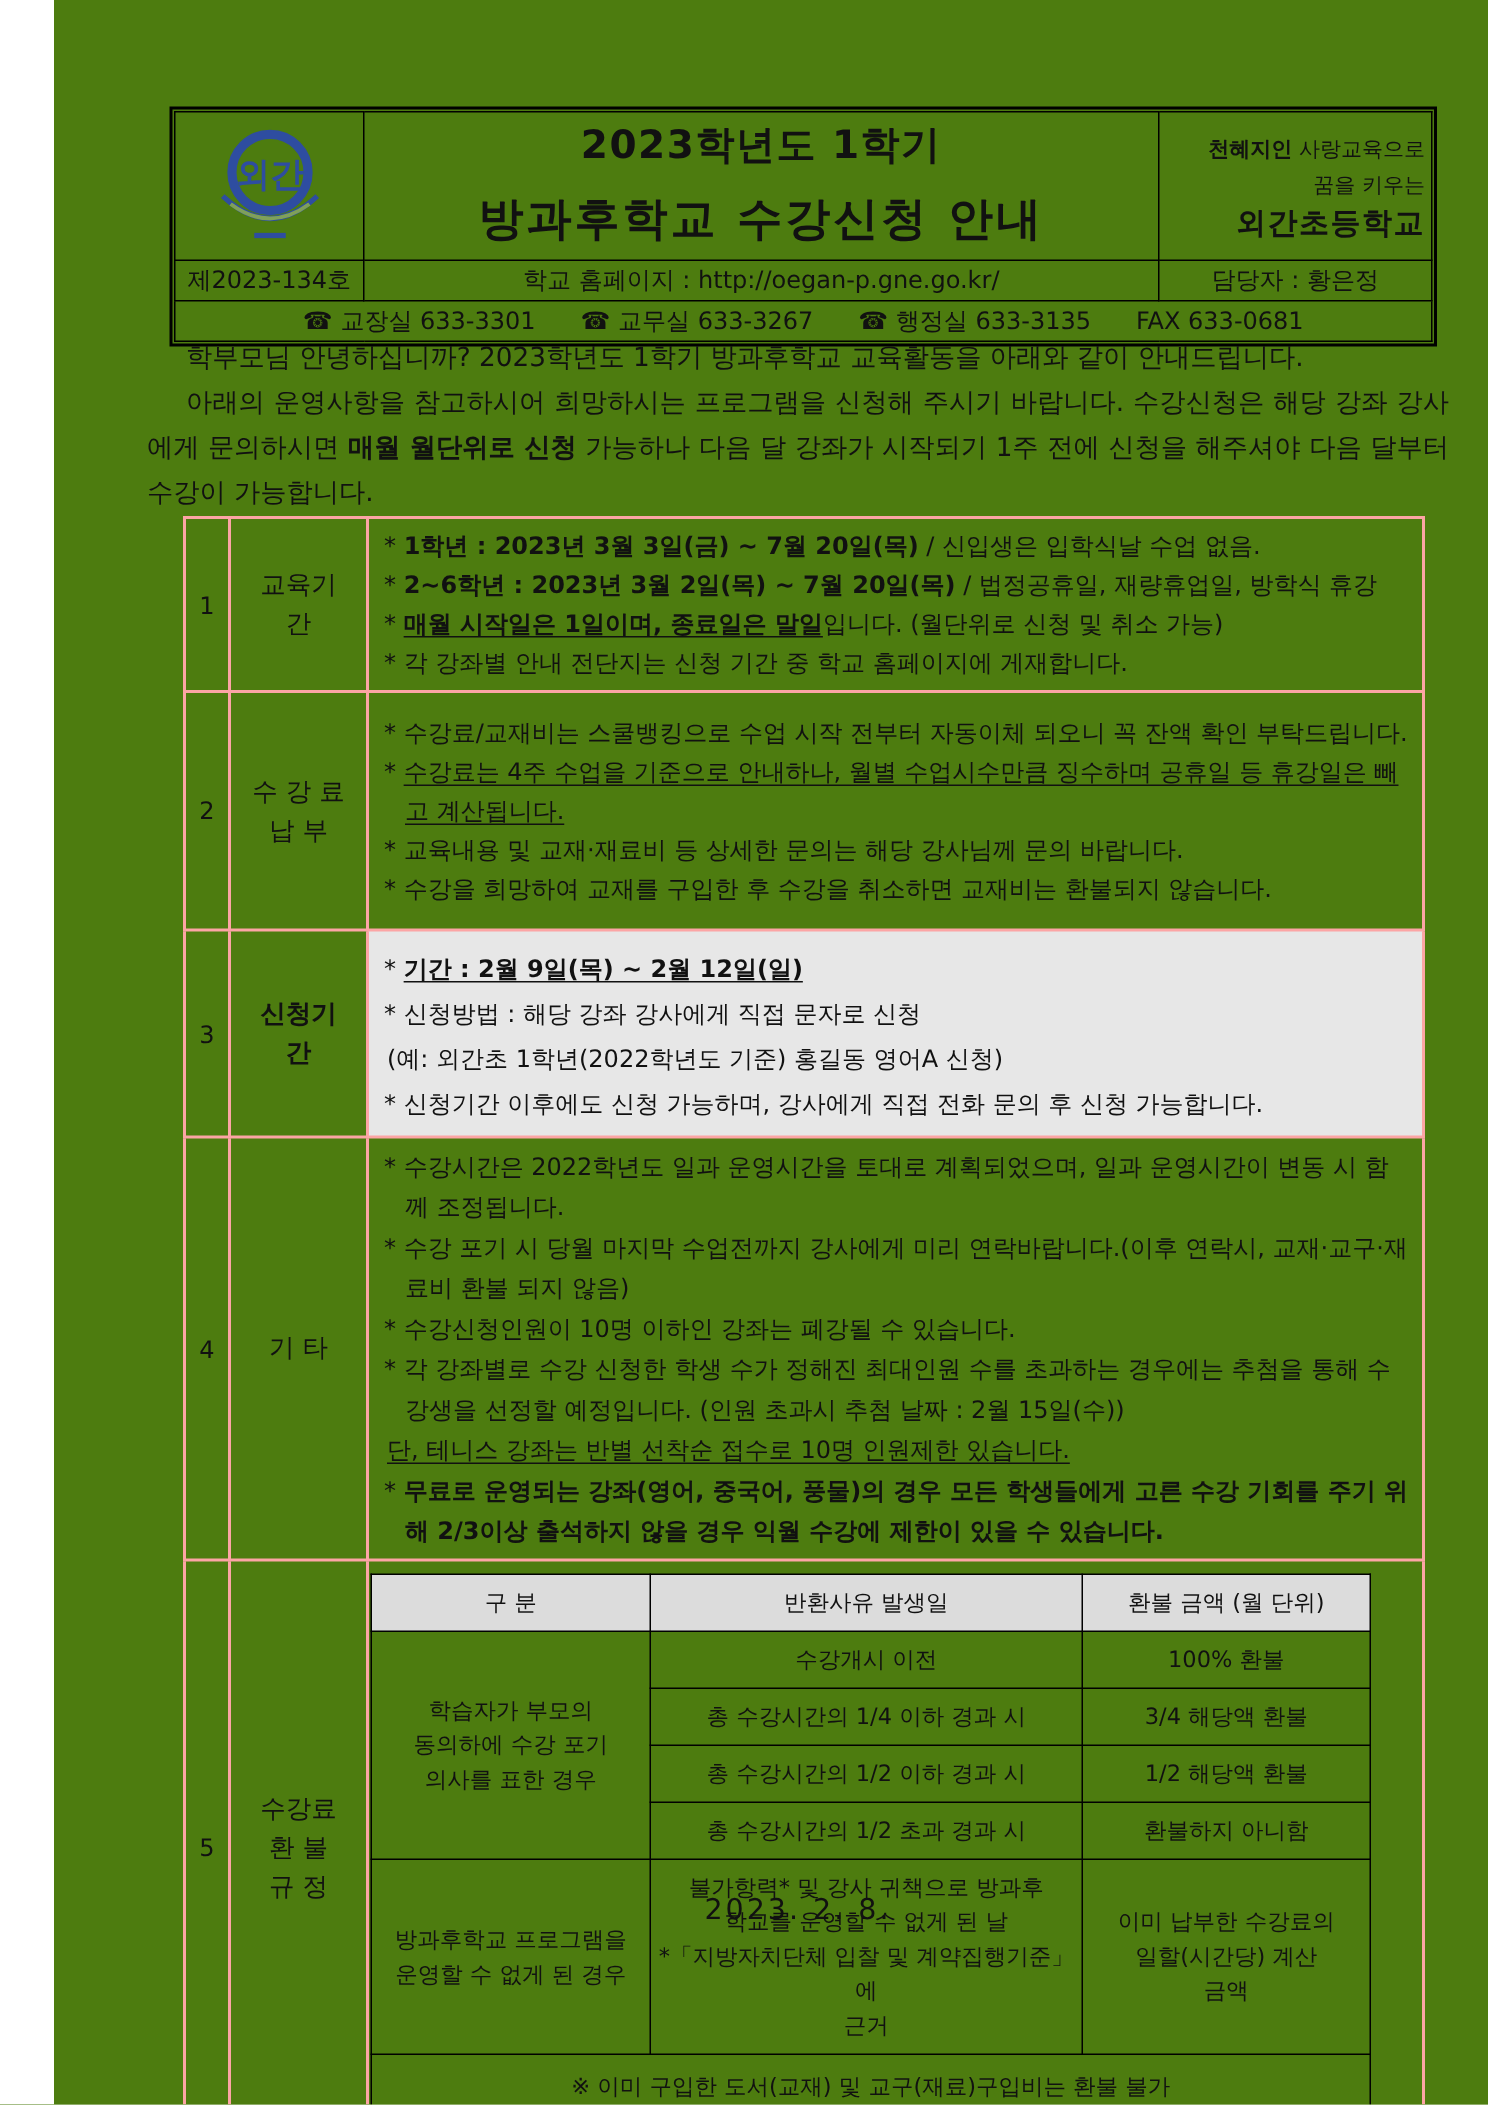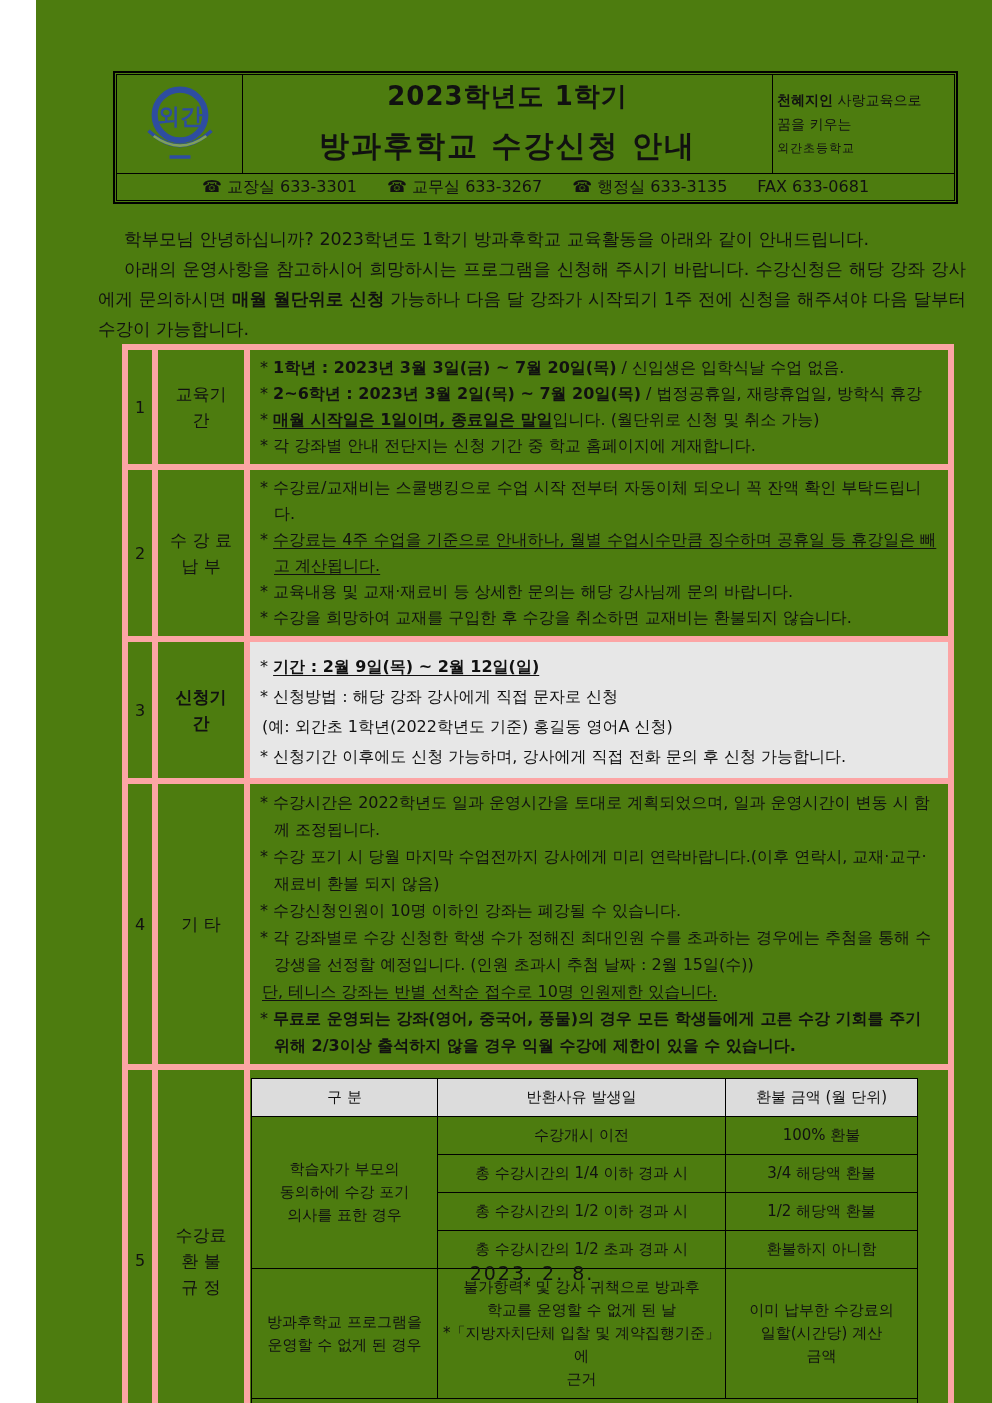--- a/index.html
+++ b/index.html
@@ -23,39 +23,39 @@
     border-collapse:collapse;border:1px solid #000;
     outline:2px solid #000;outline-offset:1px;
     table-layout:fixed;
   }
   .header-table td{border:1px solid #000;padding:2px 4px;vertical-align:middle;}
   .col-logo{width:126px;} .col-title{width:530px;} .col-motto{width:182px;}
   .logo-cell{text-align:center;}
   .title-cell{text-align:center;}
   .title1{font-size:26px;font-weight:bold;letter-spacing:1px;margin-top:2px;}
   .title2{font-size:30px;font-weight:bold;letter-spacing:2px;margin-top:12px;margin-bottom:4px;}
-  .motto-cell{text-align:left;font-size:14px;line-height:24px;}
-  .school-name{font-size:12px;font-weight:normal;letter-spacing:1px;}
+  .motto-cell{text-align:right;font-size:14px;line-height:24px;}
+  .school-name{font-size:20px;font-weight:bold;letter-spacing:1px;}
   .doc-row td{height:27px;text-align:center;font-size:16px;padding:1px 2px;}
   .phone-row td{height:27px;font-size:16px;padding:1px 2px;}
   .phones{display:flex;justify-content:center;gap:30px;white-space:nowrap;}
   .s-b{font-weight:bold;}
   .s-u{text-decoration:underline;text-underline-offset:3px;}
 
   
   .intro{position:absolute;left:62px;top:224px;width:868px;
     font-size:17.5px;line-height:30px;text-align:justify;}
   .intro p{margin:0;text-indent:26px;}
 
   
   .main-table{
     position:absolute;left:86px;top:344px;width:826px;
     border-collapse:collapse;border:2px solid #000;table-layout:fixed;
   }
-  .main-table td{border:6px solid #fca5a5;vertical-align:middle;}
+  .main-table td{border:2px solid #fca5a5;vertical-align:middle;}
   .c-no{width:30px;} .c-label{width:92px;} .c-content{width:704px;}
   td.sec-no{text-align:center;font-size:16px;}
   td.sec-label{text-align:center;font-size:17px;line-height:26px;padding:12px;}
   td.sec-label.lbl-b{font-weight:bold;}
   td.sec-content{padding:5px 8px 5px 10px;font-size:16px;line-height:26px;}
   td.sec-content.hl{background:var(--highlight);}
   tr[data-name="section-row-1"]{height:103px;}
   tr[data-name="section-row-2"]{height:159px;}
   tr[data-name="section-row-3"]{height:130px;}
   tr[data-name="section-row-3"] td.sec-content{line-height:30px;padding-top:10px;padding-bottom:6px;}
@@ -108,20 +108,25 @@
         <td class="title-cell" data-name="notice-title">
           <div class="title1" data-name="title-line1">2023학년도 1학기</div>
           <div class="title2" data-name="title-line2">방과후학교 수강신청 안내</div>
         </td>
         <td class="motto-cell" data-name="school-motto">
           <div data-name="motto-line1"><span class="s-b" data-name="motto-word-bold">천혜지인</span><span data-name="motto-word-rest"> 사랑교육으로</span></div>
           <div data-name="motto-line2">꿈을  키우는</div>
           <div class="school-name" data-name="school-name">외간초등학교</div>
         </td>
       </tr>
+      <tr class="doc-row" data-name="header-info-row">
+        <td data-name="doc-number">제2023-134호</td>
+        <td data-name="homepage-url">학교 홈페이지 : http://oegan-p.gne.go.kr/</td>
+        <td data-name="manager-name">담당자 : 황은정</td>
+      </tr>
       <tr class="phone-row" data-name="header-phone-row">
         <td colspan="3" data-name="phone-cell">
           <div class="phones" data-name="phone-list">
             <span data-name="phone-principal">☎ 교장실 633-3301</span>
             <span data-name="phone-office">☎ 교무실 633-3267</span>
             <span data-name="phone-admin">☎ 행정실 633-3135</span>
             <span data-name="phone-fax">FAX 633-0681</span>
           </div>
         </td>
       </tr>

